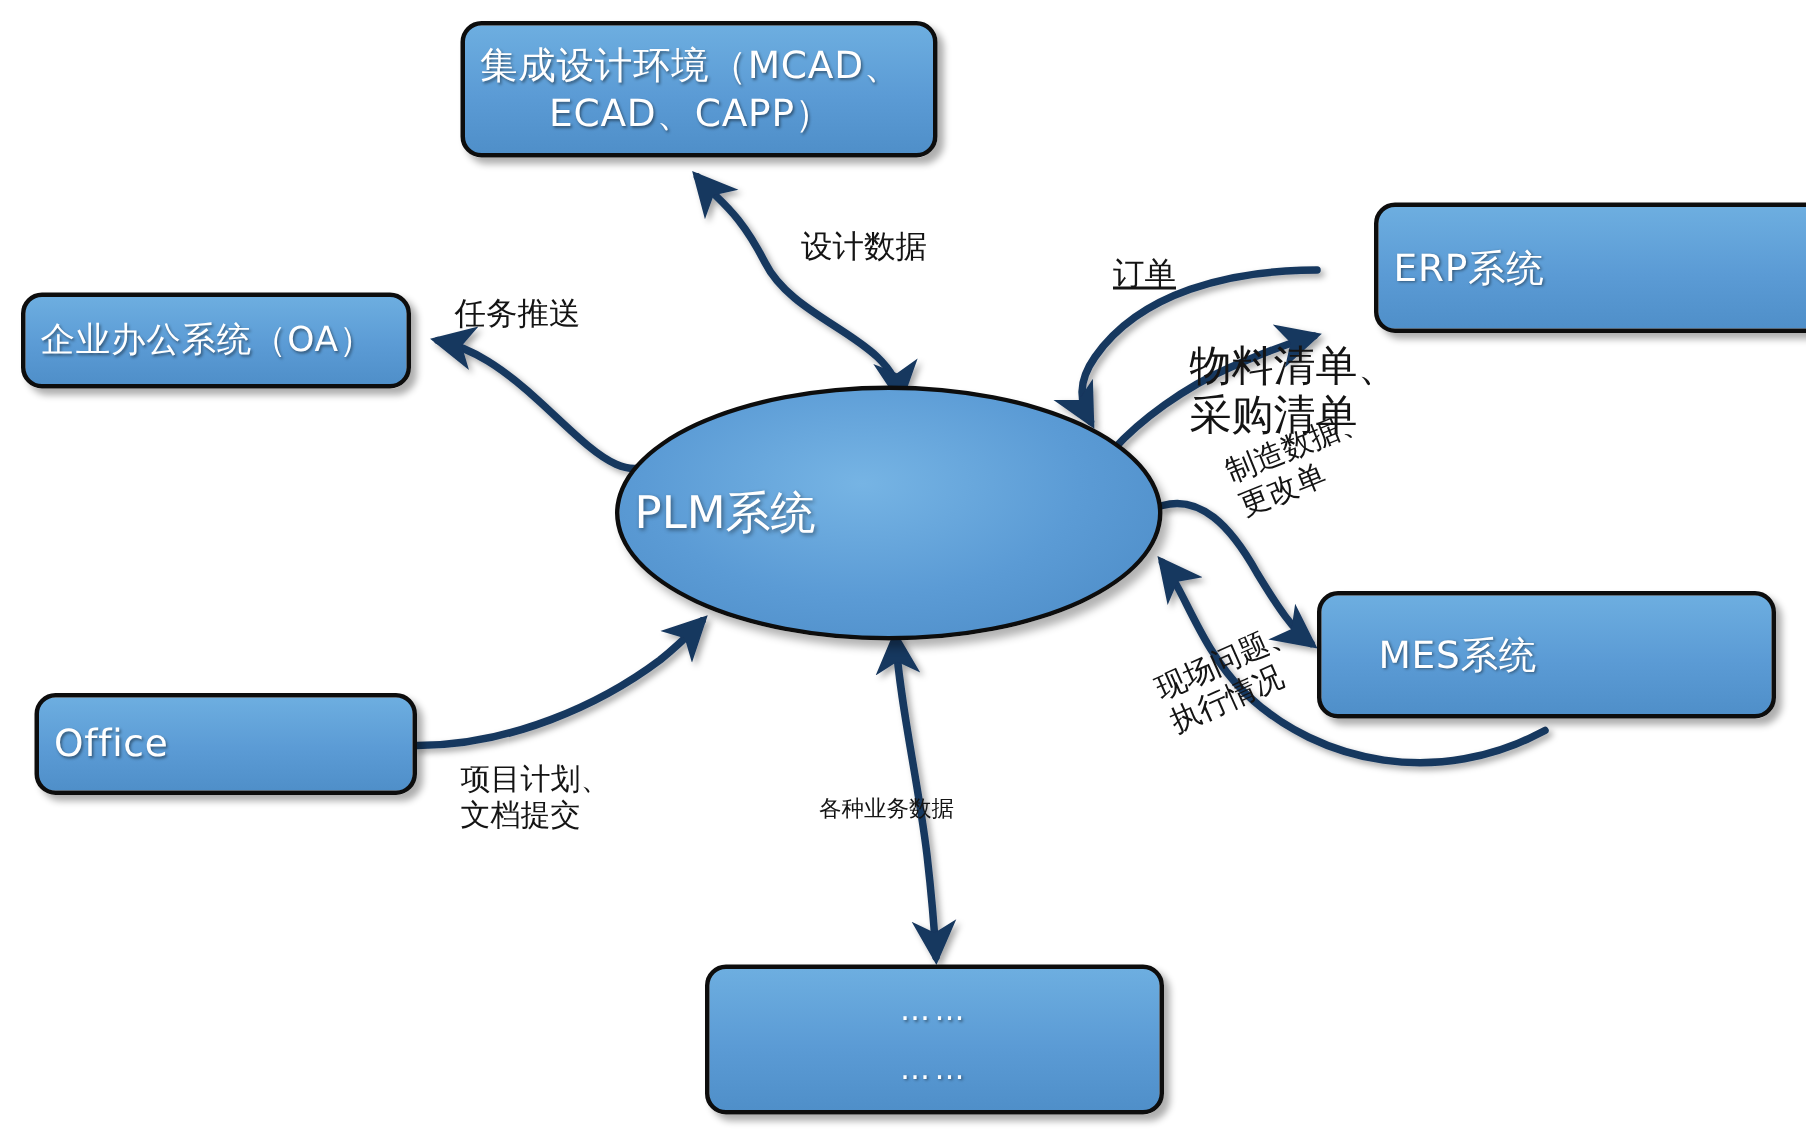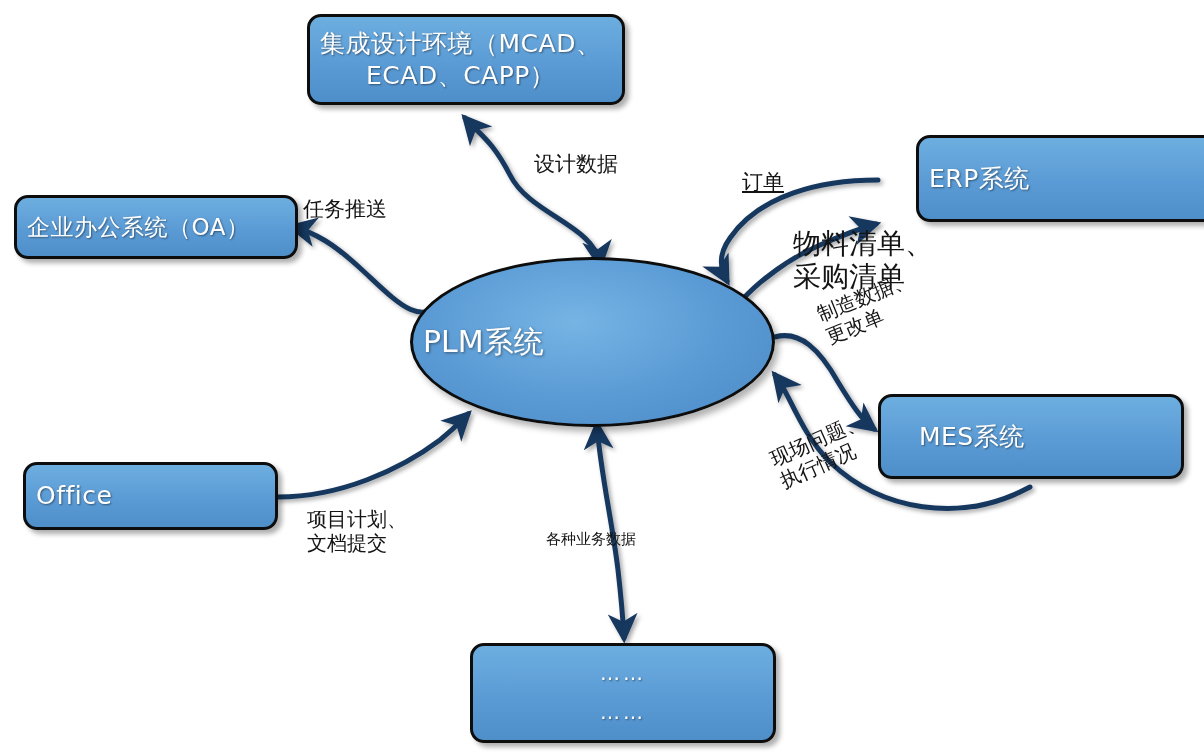--- a/index.html
+++ b/index.html
@@ -110,21 +110,21 @@
 
       <path d="M 597 425 C 600 470 612 520 618 570 C 622 605 623 620 624 638" marker-end="url(#ah)" marker-start="url(#ah-start)"></path>
     </g>
   </svg>
 
   <div class="node" style="left:307px; top:14px; width:318px; height:91px; font-size:25px;">
     <span class="node-text">集成设计环境（MCAD、
 ECAD、CAPP）</span>
   </div>
 
-  <div class="node" style="left:14px; top:195px; width:284px; height:64px; font-size:23px;">
+  <div class="node" style="left:14px; top:195px; width:260px; height:64px; font-size:23px;">
     <span class="node-text">企业办公系统（OA）</span>
   </div>
 
   <div class="node" style="left:23px; top:462px; width:255px; height:68px; font-size:25px;">
     <span class="node-text">Office</span>
   </div>
 
   <div class="node" style="left:916px; top:135px; width:306px; height:87px; font-size:25px;">
     <span class="node-text">ERP系统</span>
   </div>

